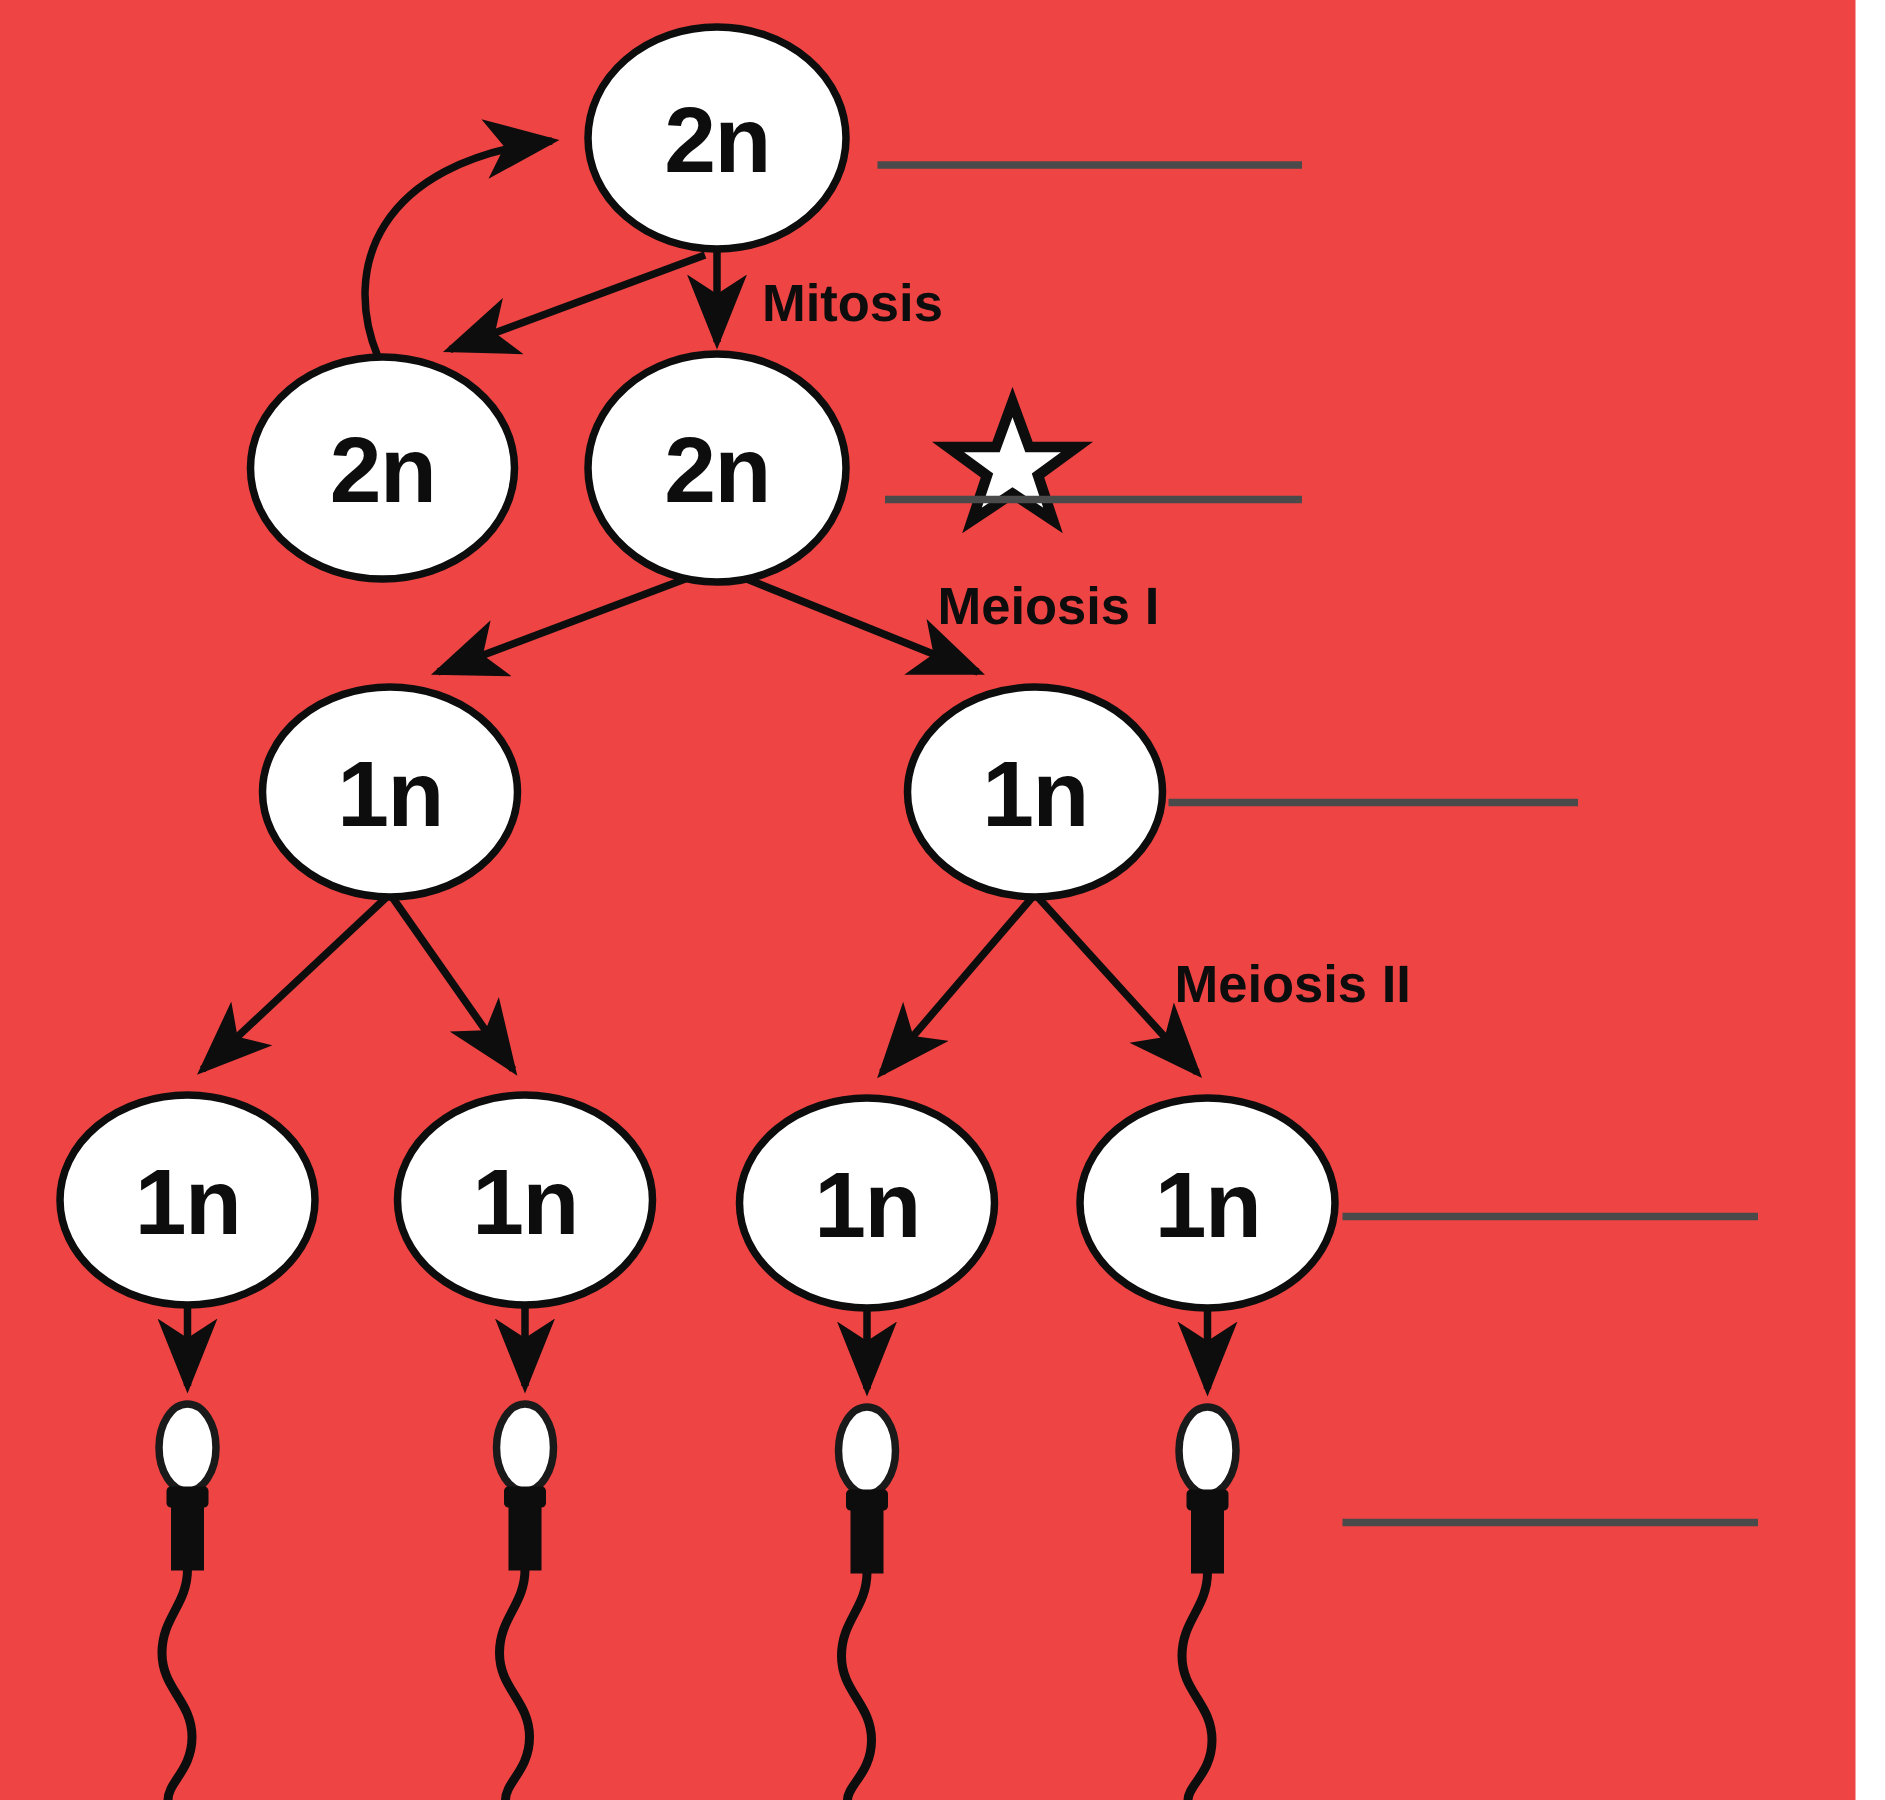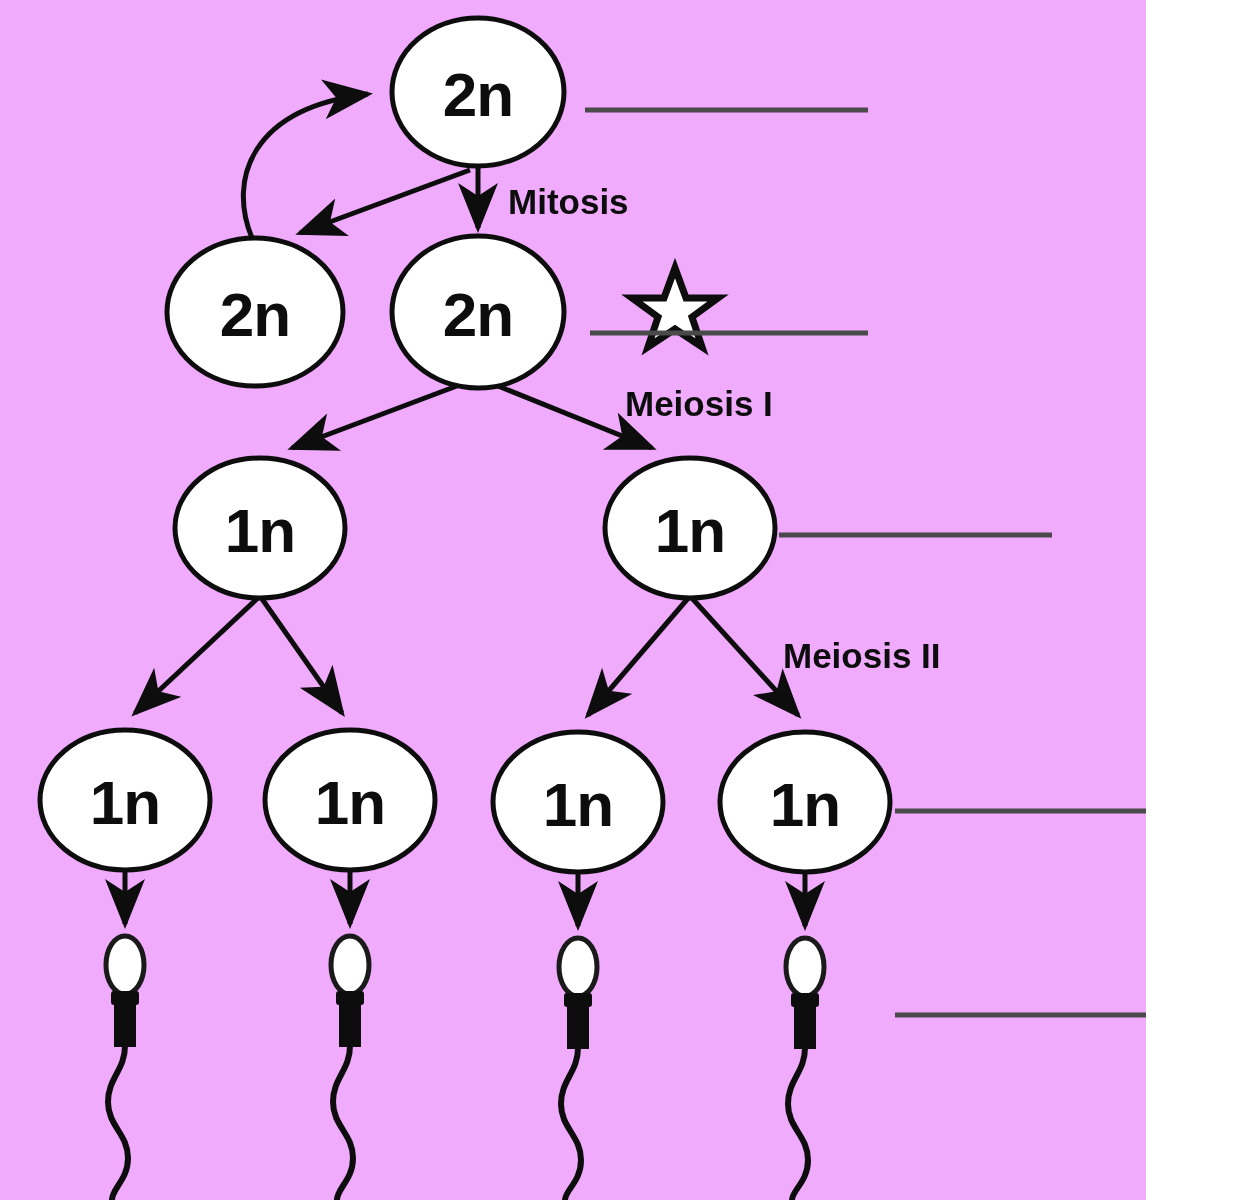--- a/index.html
+++ b/index.html
@@ -5,23 +5,23 @@
   html, body {
     margin: 0;
     padding: 0;
     background: #ffffff;
   }
   body {
     font-family: "Liberation Sans", sans-serif;
   }
   #diagram-root {
     position: relative;
-    width: 1146px;
+    width: 1237px;
     height: 1200px;
-    background: #f0abfc;
+    background: #ef4444;
     overflow: hidden;
   }
   svg#diagram-svg {
     display: block;
     width: 1257px;
     height: 1200px;
   }
   .cell-ellipse {
     fill: #ffffff;
     stroke: #0d0d0d;

